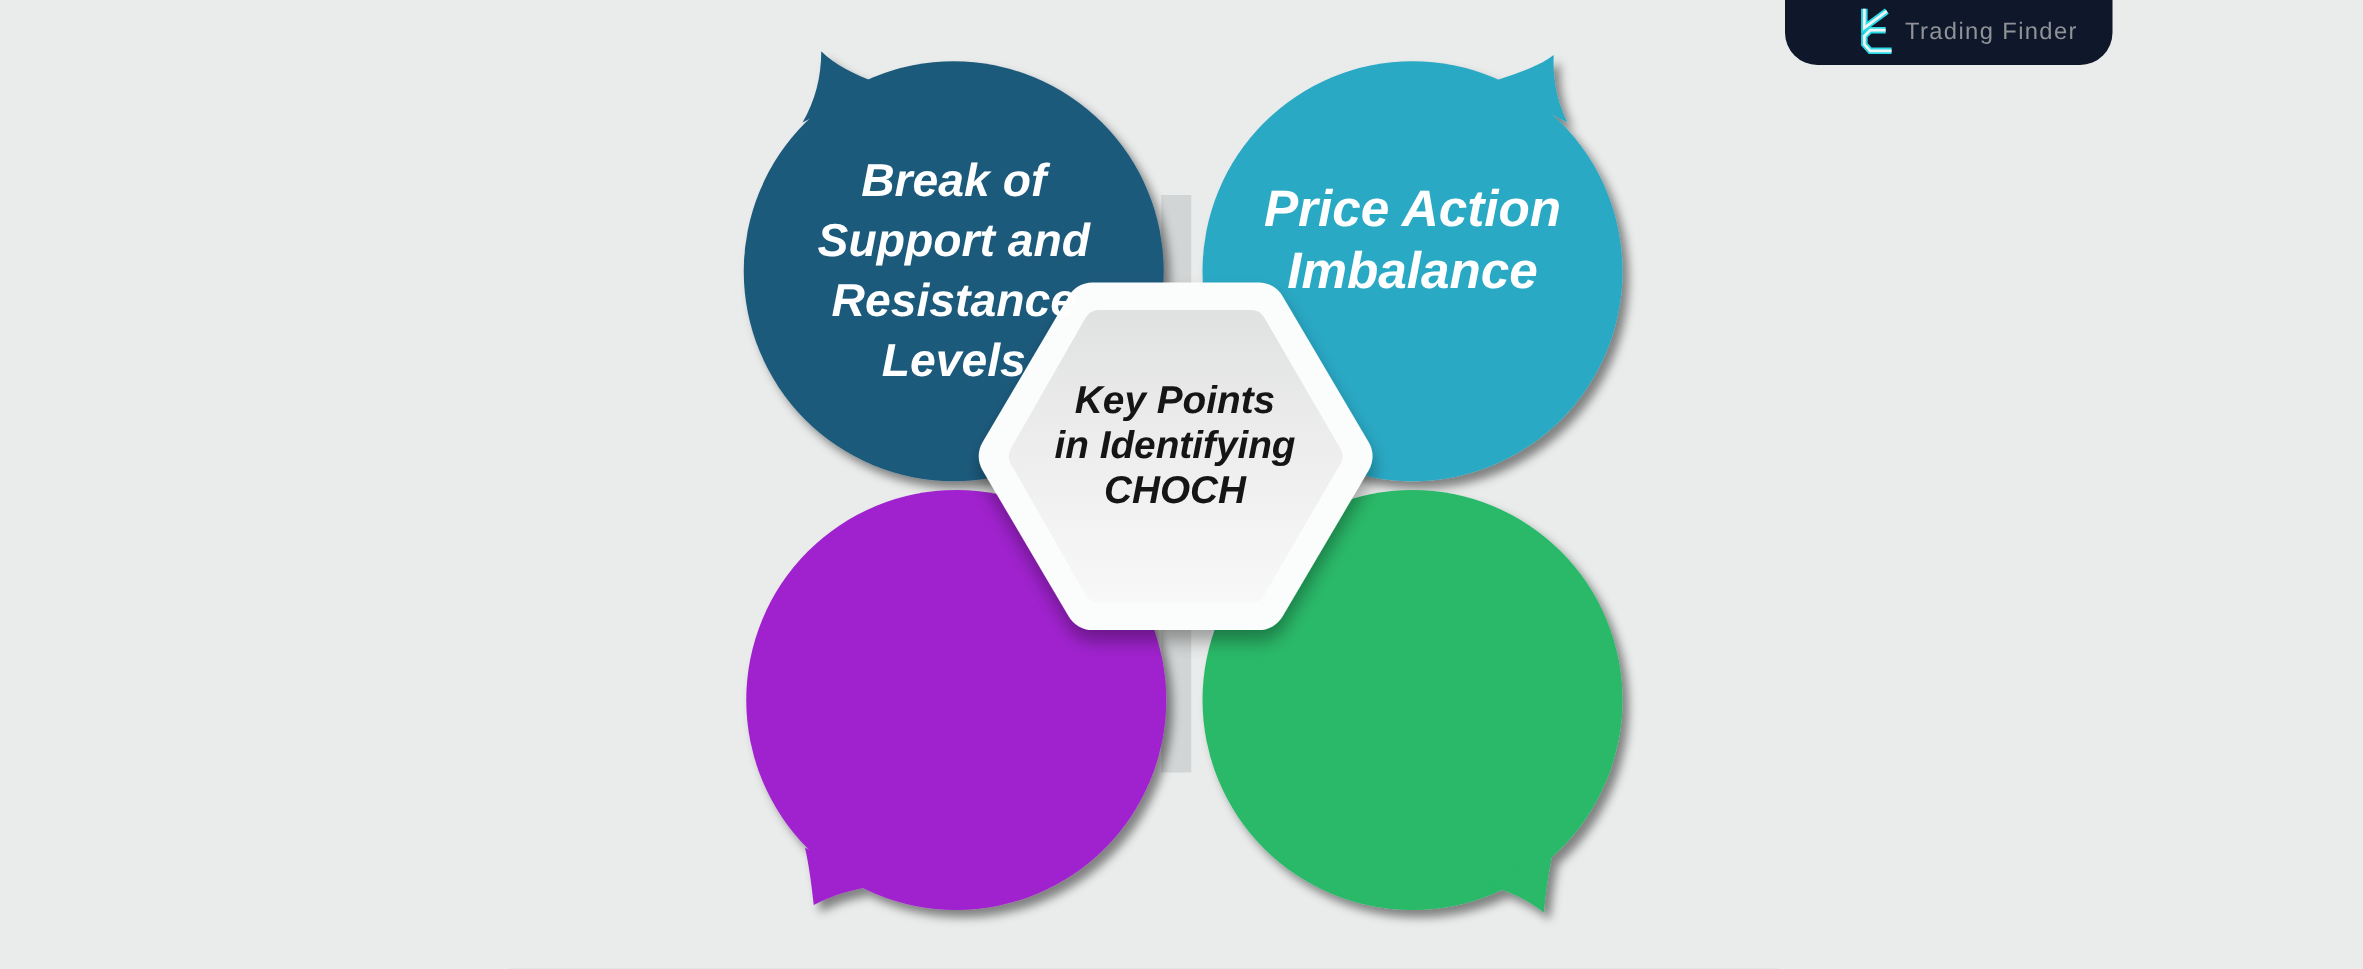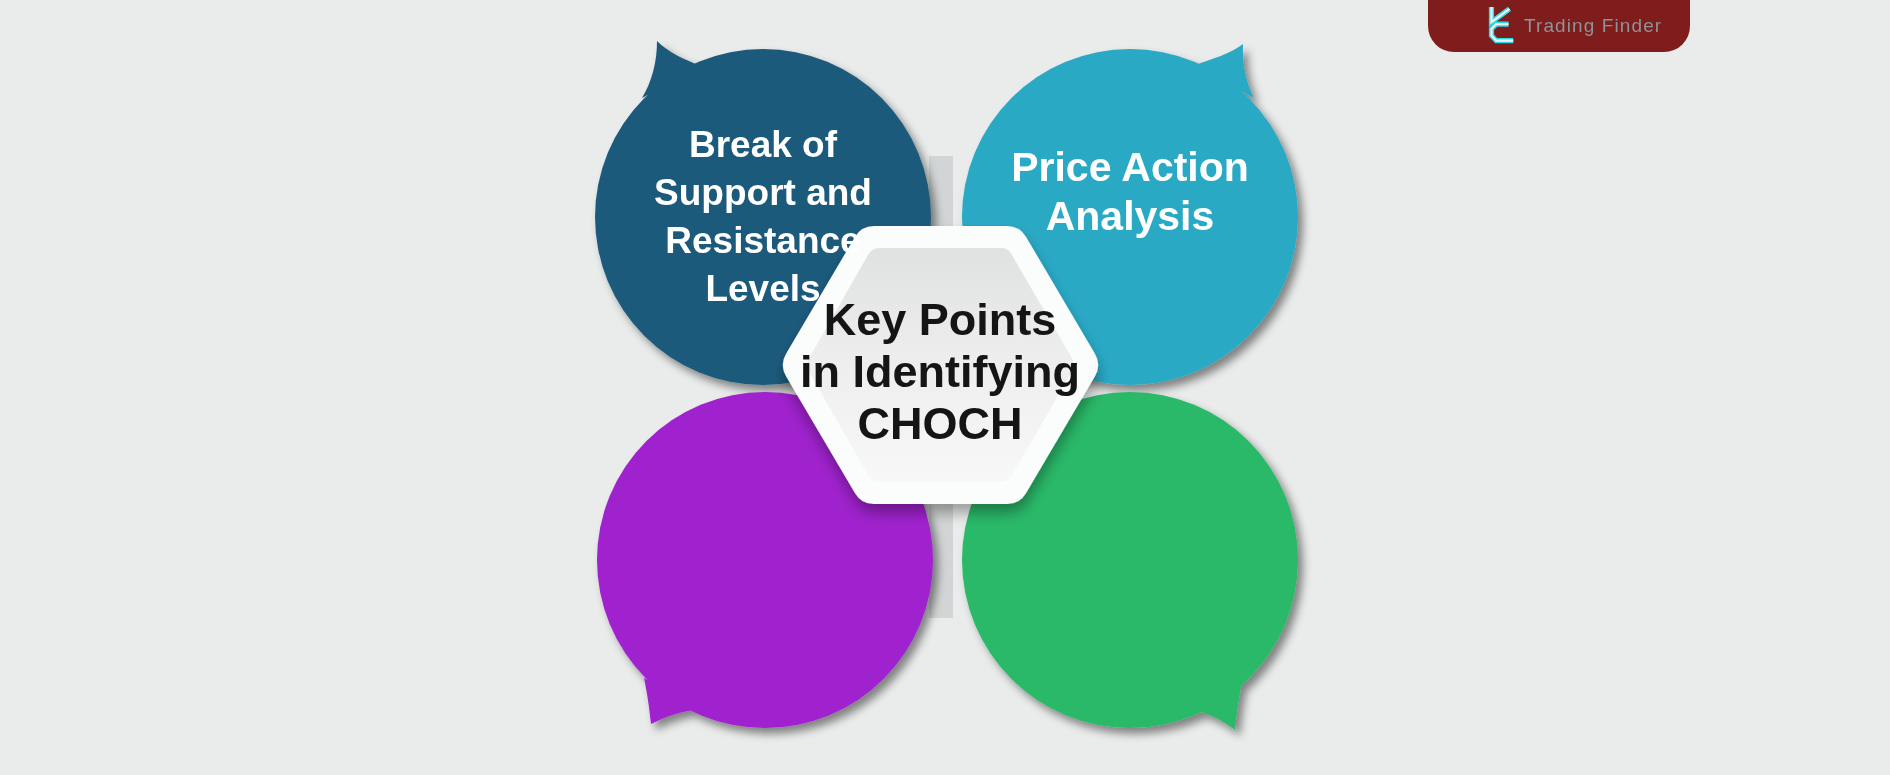--- a/index.html
+++ b/index.html
@@ -13,32 +13,33 @@
   }
   .diagram-svg{position:absolute;left:0;top:0;width:1890px;height:775px;display:block;}
   .bubble-label{
     position:absolute;
     display:flex;align-items:center;justify-content:center;
     text-align:center;
     color:#ffffff;font-weight:700;
     white-space:pre-line;
     line-height:1.3;
     pointer-events:none;
+    font-style:italic;
   }
   .label-1{left:595px;top:92px;width:336px;height:250px;font-size:37px;}
   .label-2{left:962px;top:96px;width:336px;height:192px;font-size:41px;line-height:1.2;}
   .label-3{left:585px;top:470px;width:360px;height:184px;font-size:38px;}
   .label-4{left:962px;top:505px;width:336px;height:95px;font-size:44px;}
   .hex-label{
-    left:790px;top:288px;width:300px;height:168px;
-    color:#151515;font-size:45px;line-height:1.16;
+    left:790px;top:272px;width:300px;height:168px;
+    color:#151515;font-size:31px;line-height:1.16;
   }
   .logo-panel{
     position:absolute;left:1428px;top:0;width:262px;height:52px;
-    background:#7f1d1d;
+    background:#0f172a;
     border-radius:0 0 26px 26px;
     display:flex;align-items:center;
     padding-left:54px;box-sizing:border-box;
   }
   .logo-icon{display:block;margin-right:6px;}
   .logo-text{
     font-size:19px;font-weight:500;letter-spacing:1.1px;
     color:#8f9296;white-space:nowrap;
   }
 </style>
@@ -88,21 +89,21 @@
       <polygon points="805,365 874,248 1007,248 1076,365 1007,482 874,482" stroke-width="44" stroke-linejoin="round" stroke="#fbfcfc"></polygon>
       <polygon points="819,365 879,260 1001,260 1062,365 1001,470 879,470" fill="url(#hexinner)" stroke="url(#hexinner)" stroke-width="24" stroke-linejoin="round"></polygon>
     </g>
   </svg>
 
   <div class="bubble-label label-1">Break of
 Support and
 Resistance
 Levels</div>
   <div class="bubble-label label-2">Price Action
-Analysis</div>
+Imbalance</div>
 
   <div class="bubble-label hex-label">Key Points
 in Identifying
 CHOCH</div>
 
   <div class="logo-panel">
     <svg class="logo-icon" width="36" height="44" viewBox="0 0 38 46" aria-hidden="true">
       <g fill="none" stroke-linejoin="miter" stroke-linecap="butt">
         <g stroke-width="5.5" stroke="#2adce8">
           <path d="M 10,3 L 10,19 L 29,5"></path>

